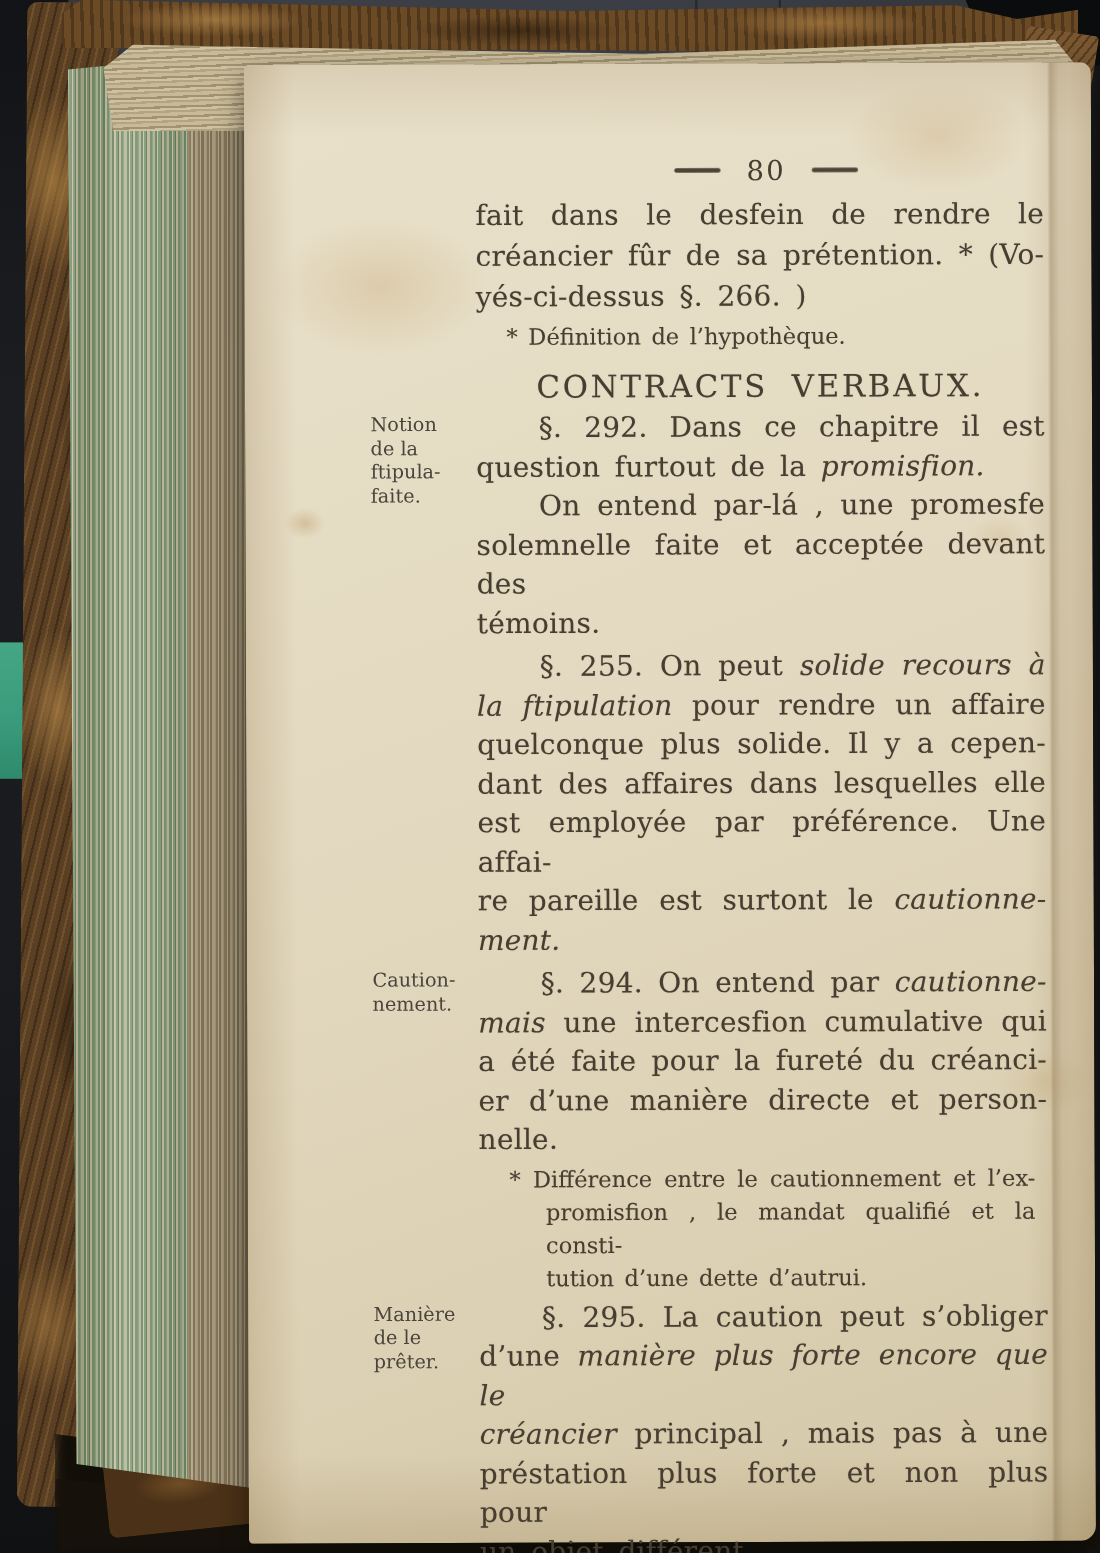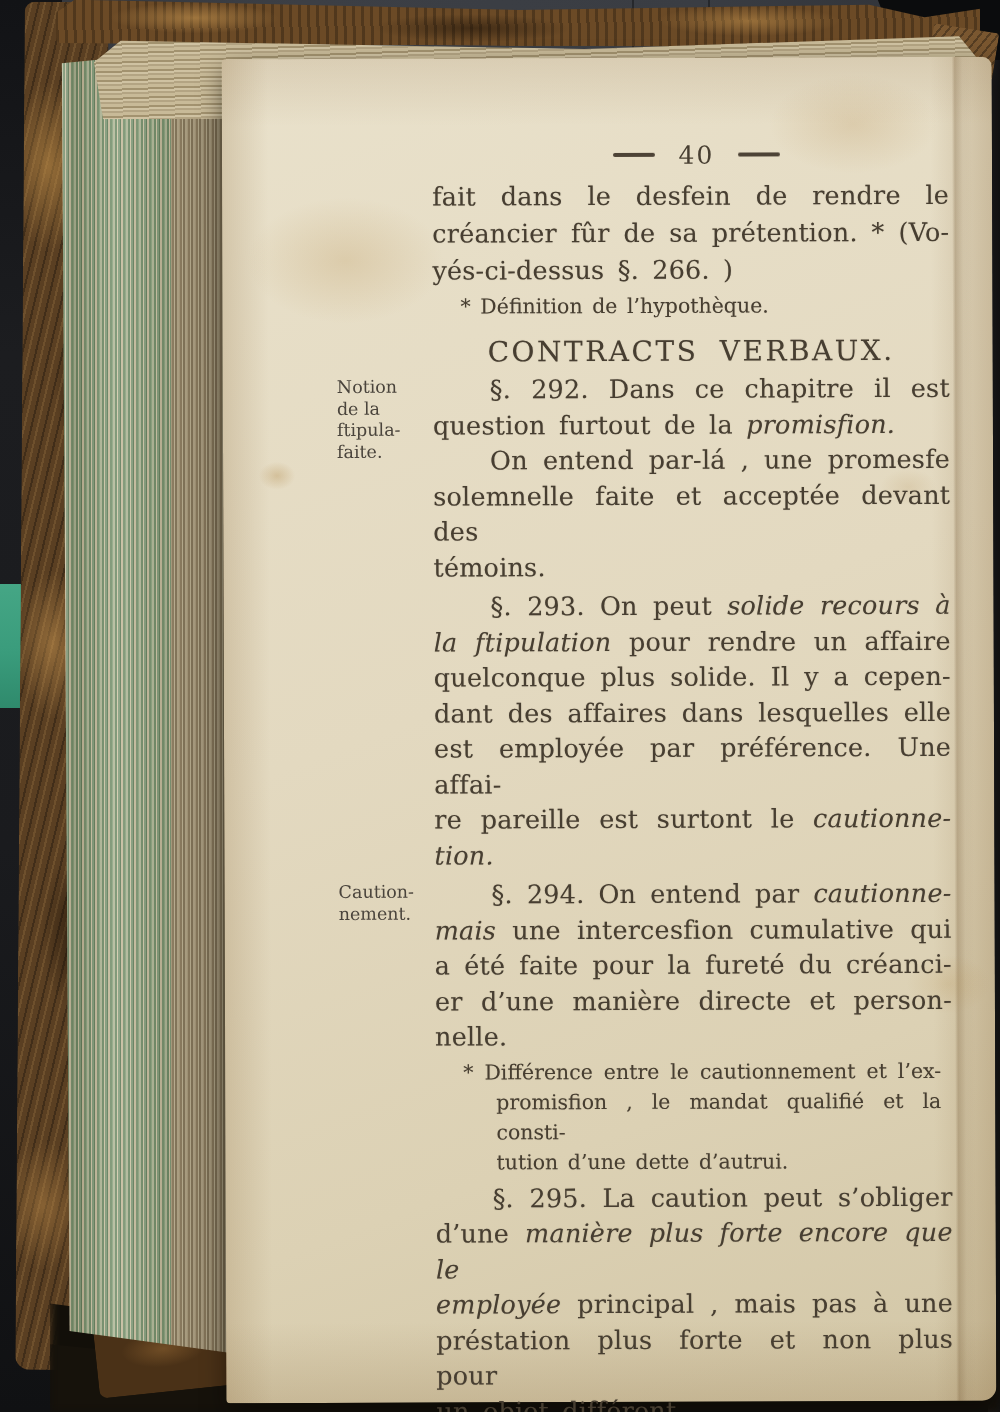--- a/index.html
+++ b/index.html
@@ -141,21 +141,21 @@
       <div class="fe-green"></div>
       <div class="fe-tan"></div>
     </div>
     <div class="top-edges"></div>
 
     <div class="page">
       <div class="column">
 
         <div class="pageno-row">
           <span class="rule"></span>
-          <span class="pageno">40</span>
+          <span class="pageno">80</span>
           <span class="rule"></span>
         </div>
 
         <div class="para intro">
             <div class="line"><span class="rm">fait dans le desfein de rendre le</span></div>
             <div class="line"><span class="rm">créancier fûr de sa prétention. * (Vo-</span></div>
             <div class="line last"><span class="rm">yés-ci-dessus §. 266. )</span></div>
           </div>
 
         <div class="footnote">
@@ -177,27 +177,27 @@
             </div>
           <div class="para">
               <div class="line indent"><span class="rm">On entend par-lá ,  une promesfe</span></div>
               <div class="line"><span class="rm">solemnelle faite et acceptée devant des</span></div>
               <div class="line last"><span class="rm">témoins.</span></div>
             </div>
         </section>
 
         <section class="sect">
           <div class="para">
-              <div class="line indent"><span class="rm">§. 293.  On peut </span><span class="it">solide recours à</span></div>
+              <div class="line indent"><span class="rm">§. 255.  On peut </span><span class="it">solide recours à</span></div>
               <div class="line"><span class="it">la ftipulation</span><span class="rm"> pour rendre un affaire</span></div>
               <div class="line"><span class="rm">quelconque plus solide.  Il y a cepen-</span></div>
               <div class="line"><span class="rm">dant des affaires dans lesquelles elle</span></div>
               <div class="line"><span class="rm">est employée par préférence.  Une affai-</span></div>
               <div class="line"><span class="rm">re pareille est surtont le </span><span class="it">cautionne-</span></div>
-              <div class="line last"><span class="it">tion.</span></div>
+              <div class="line last"><span class="it">ment.</span></div>
             </div>
         </section>
 
         <section class="sect">
           <div class="margin-note">
               <div class="line last">Caution-</div>
               <div class="line last">nement.</div>
             </div>
           <div class="para">
               <div class="line indent"><span class="rm">§. 294.  On entend par </span><span class="it">cautionne-</span></div>
@@ -207,24 +207,29 @@
               <div class="line last"><span class="rm">nelle.</span></div>
             </div>
           <div class="footnote">
               <div class="line"><span class="rm">*  Différence entre le cautionnement et l’ex-</span></div>
               <div class="line"><span class="rm">promisfion ,  le mandat qualifié et la consti-</span></div>
               <div class="line last"><span class="rm">tution d’une dette d’autrui.</span></div>
             </div>
         </section>
 
         <section class="sect">
+          <div class="margin-note">
+              <div class="line last">Manière</div>
+              <div class="line last">de le</div>
+              <div class="line last">prêter.</div>
+            </div>
           <div class="para">
               <div class="line indent"><span class="rm">§. 295.  La caution peut s’obliger</span></div>
               <div class="line"><span class="rm">d’une </span><span class="it">manière plus forte encore que le</span></div>
-              <div class="line"><span class="it">employée</span><span class="rm"> principal ,  mais pas à une</span></div>
+              <div class="line"><span class="it">créancier</span><span class="rm"> principal ,  mais pas à une</span></div>
               <div class="line"><span class="rm">préstation plus forte et non plus pour</span></div>
               <div class="line last"><span class="rm">un objet différent.</span></div>
             </div>
         </section>
 
       </div>
     </div>
   </div>
 </div>
 

